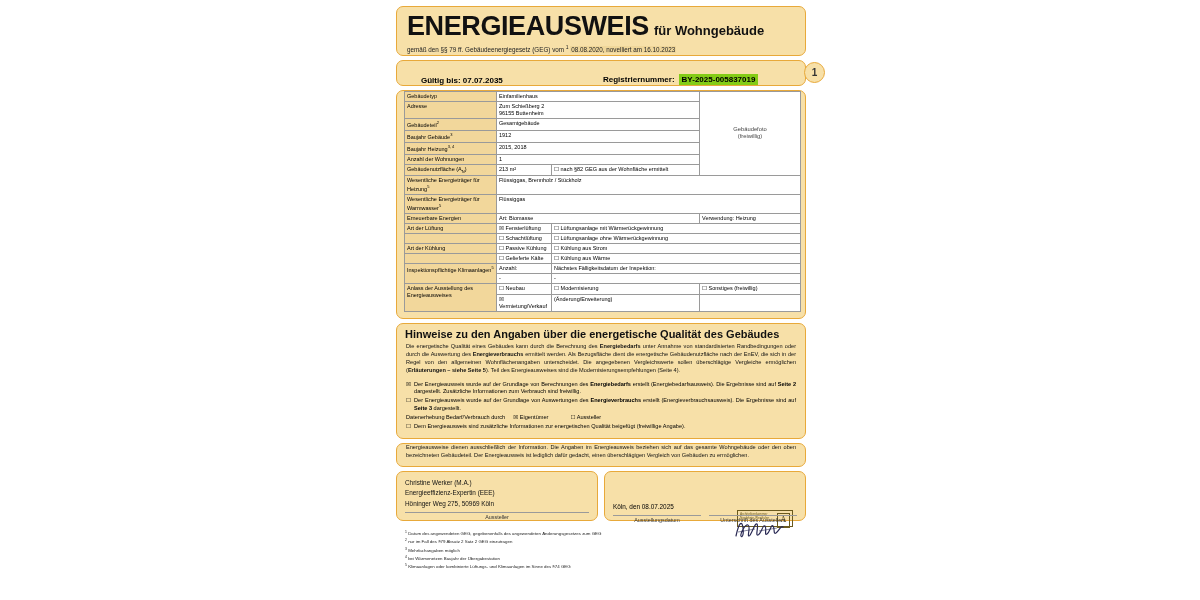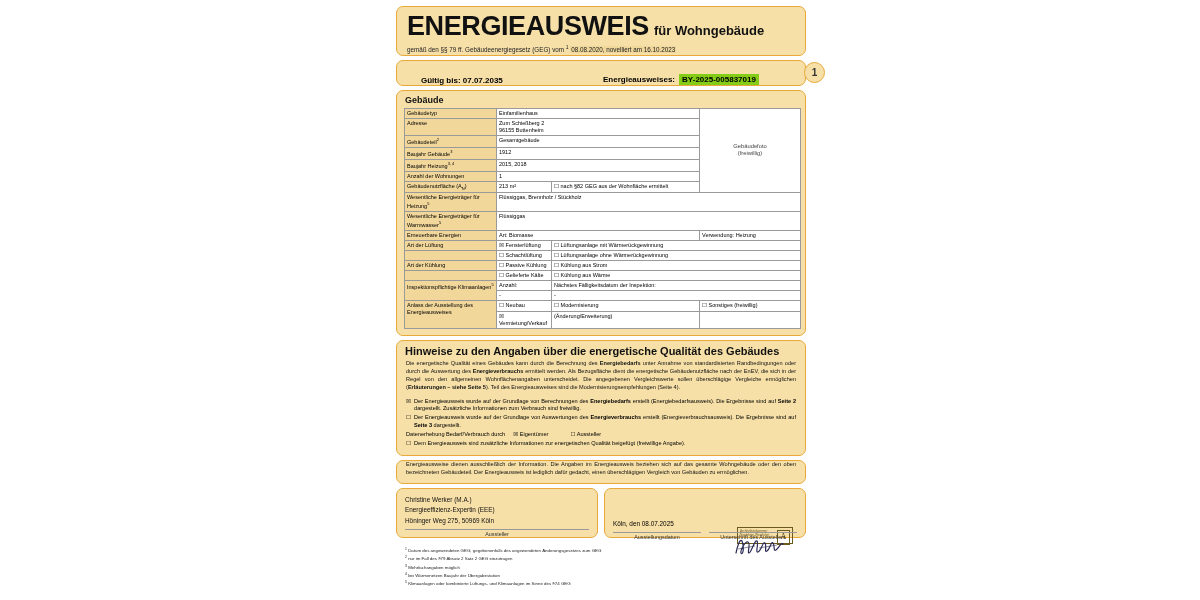--- a/index.html
+++ b/index.html
@@ -127,28 +127,27 @@
     <div class="t-law">
       <span>gemäß den §§ 79 ff. Gebäudeenergiegesetz (GEG) vom</span>
       <sup>1</sup>
       <span class="hl">08.08.2020, novelliert am 16.10.2023</span>
     </div>
   </div>
 
   <div class="panel validbar">
     <span class="valid-left">Gültig bis: 07.07.2035</span>
     <span class="valid-right">
-      <span>Energieausweises:</span>
+      <span>Registriernummer:</span>
       <span class="regnum">BY-2025-005837019</span>
     </span>
     <span class="pagecircle">1</span>
   </div>
 
   <div class="panel">
-    <div class="sec-h">Gebäude</div>
     <div class="tbl-wrap">
       <table class="g">
         <colgroup>
           <col style="width:92px">
             <col style="width:55px">
             <col style="width:148px">
             <col style="width:101px">
         </colgroup>
 
         <tbody>

